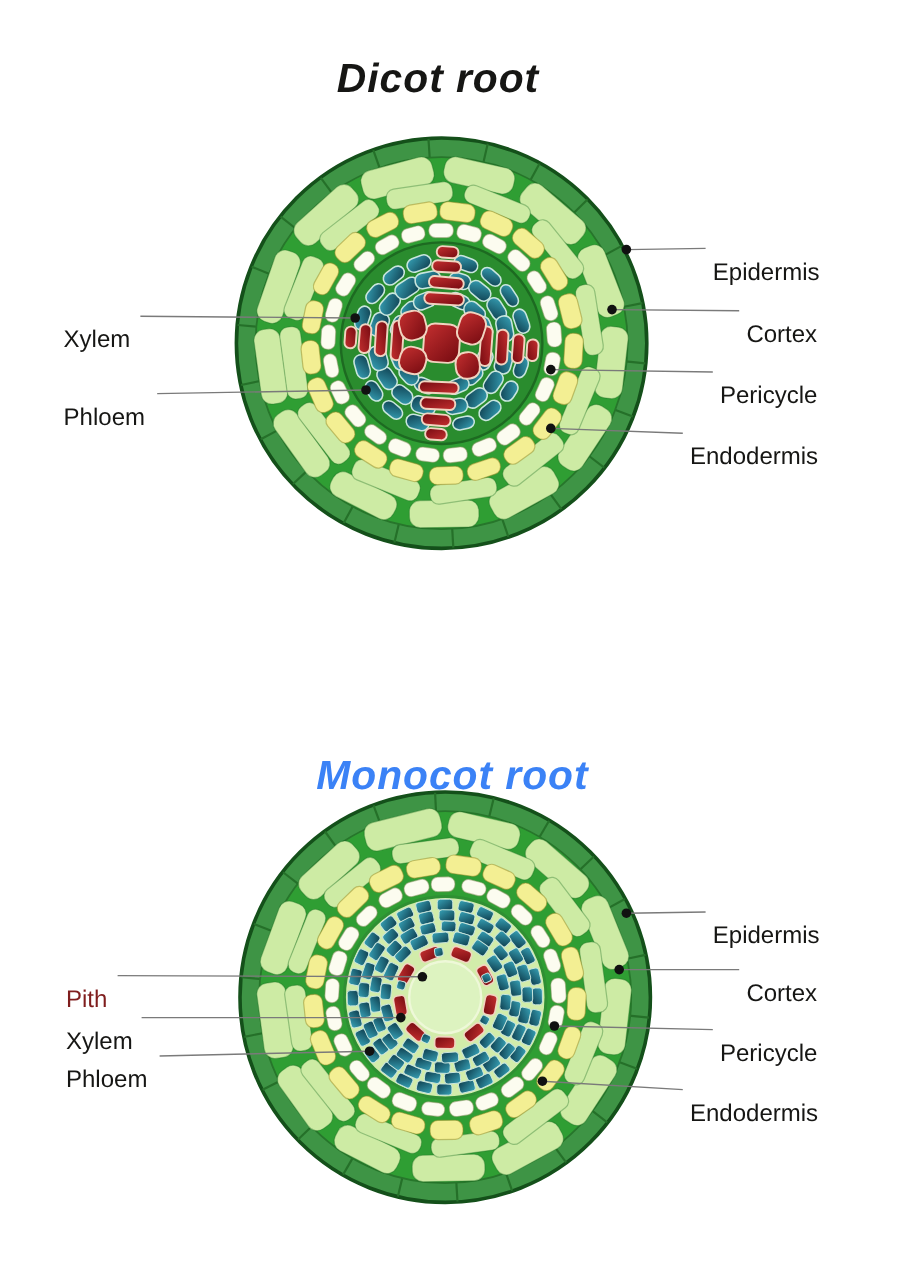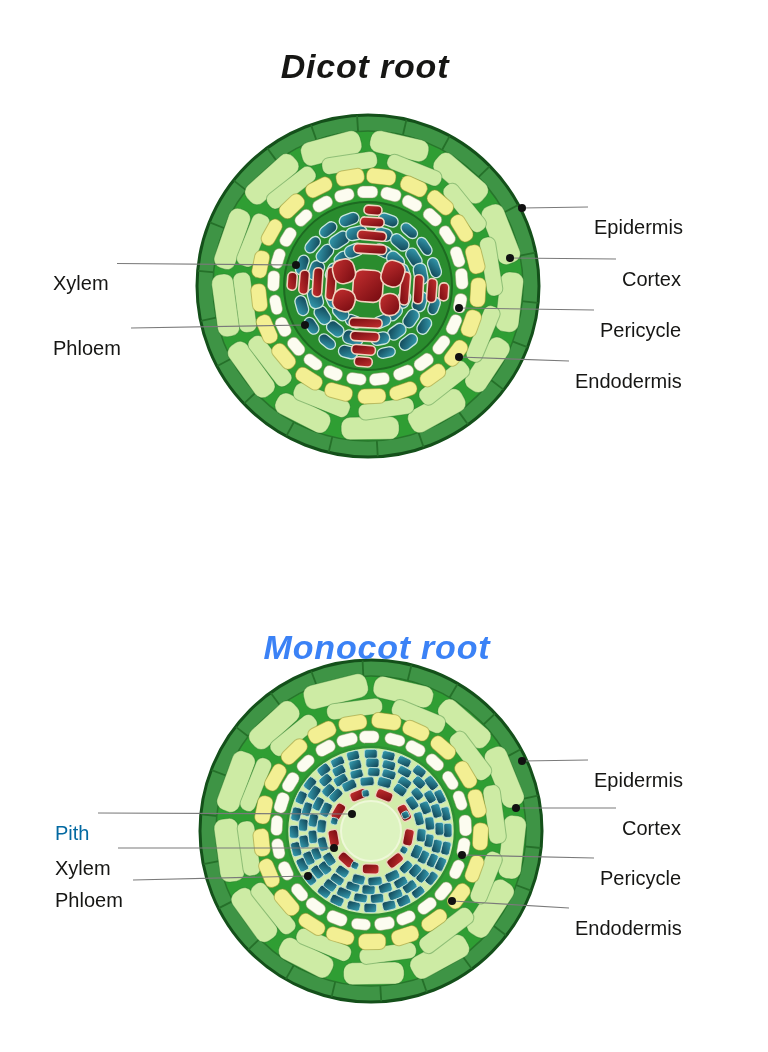--- a/index.html
+++ b/index.html
@@ -491,20 +491,20 @@
   <div class="fig-title" style="left: 365px; top: 66px; color: rgb(22, 22, 20);">Dicot root</div>
   <div class="fig-title" style="left: 377px; top: 626px; color: #3b82f6; margin-top: 21px;">Monocot root</div>
 
   <div class="lbl" style="left: 53px; top: 263px; color: rgb(22, 22, 20);">Xylem</div>
   <div class="lbl" style="left: 53px; top: 328px; color: rgb(22, 22, 20);">Phloem</div>
   <div class="lbl" style="left: 594px; top: 207px; color: rgb(22, 22, 20);">Epidermis</div>
   <div class="lbl" style="left: 622px; top: 259px; color: rgb(22, 22, 20);">Cortex</div>
   <div class="lbl" style="left: 600px; top: 310px; color: rgb(22, 22, 20);">Pericycle</div>
   <div class="lbl" style="left: 575px; top: 361px; color: rgb(22, 22, 20);">Endodermis</div>
 
-  <div class="lbl" style="left: 55px; top: 813px; color: #0369a1;">Pith</div>
+  <div class="lbl" style="left: 55px; top: 813px; color: #7f1d1d;">Pith</div>
   <div class="lbl" style="left: 55px; top: 848px; color: rgb(22, 22, 20);">Xylem</div>
   <div class="lbl" style="left: 55px; top: 880px; color: rgb(22, 22, 20);">Phloem</div>
   <div class="lbl" style="left: 594px; top: 760px; color: rgb(22, 22, 20);">Epidermis</div>
   <div class="lbl" style="left: 622px; top: 808px; color: rgb(22, 22, 20);">Cortex</div>
   <div class="lbl" style="left: 600px; top: 858px; color: rgb(22, 22, 20);">Pericycle</div>
   <div class="lbl" style="left: 575px; top: 908px; color: rgb(22, 22, 20);">Endodermis</div>
 </div>
 
 </body></html>

